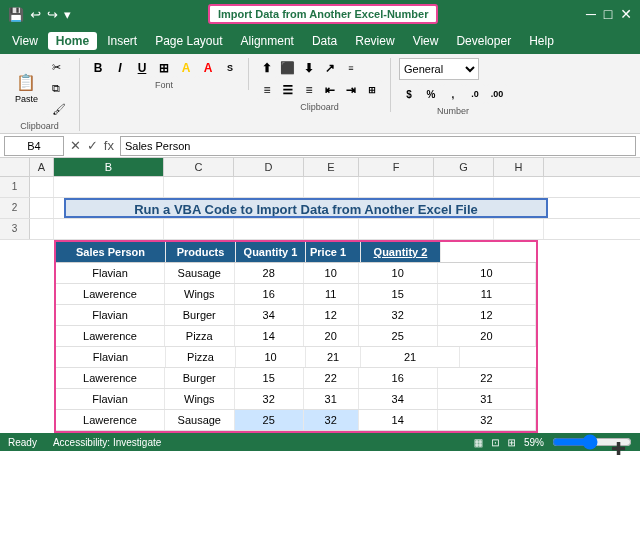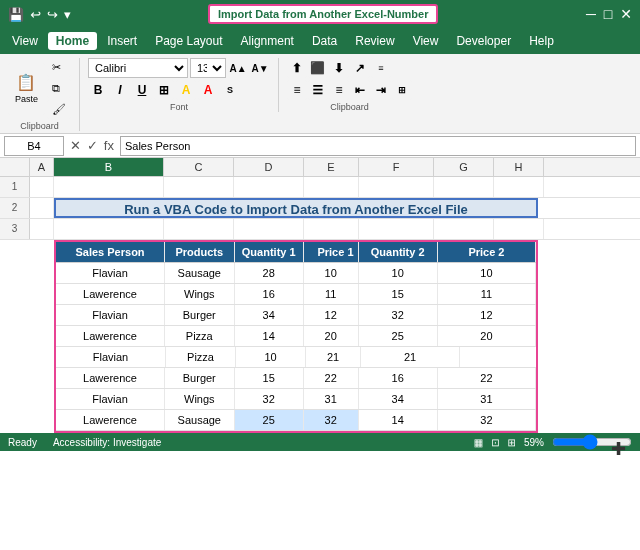--- a/index.html
+++ b/index.html
@@ -269,30 +269,20 @@
         </div>
         <div class="r-btn">
           <span>🖌</span>
         </div>
       </div>
     </div>
     <div class="ribbon-group-label">Clipboard</div>
   </div>
 
   <div class="ribbon-group">
-    <div class="font-row">
-      <select class="font-select">
-        <option>Calibri</option>
-      </select>
-      <select class="size-select">
-        <option>13</option>
-      </select>
-      <div class="fmt-btn" style="font-size:10px;">A▲</div>
-      <div class="fmt-btn" style="font-size:10px;">A▼</div>
-    </div>
     <div class="font-row2">
       <div class="fmt-btn" style="font-weight:bold;">B</div>
       <div class="fmt-btn" style="font-style:italic;">I</div>
       <div class="fmt-btn" style="text-decoration:underline;">U</div>
       <div class="fmt-btn">⊞</div>
       <div class="fmt-btn" style="color:#ffcc00;">A</div>
       <div class="fmt-btn" style="color:red;">A</div>
       <div class="fmt-btn" style="font-size:9px;">S</div>
     </div>
     <div class="ribbon-group-label">Font</div>
@@ -312,20 +302,35 @@
         <div class="fmt-btn">☰</div>
         <div class="fmt-btn">≡</div>
         <div class="fmt-btn">⇤</div>
         <div class="fmt-btn">⇥</div>
         <div class="fmt-btn" style="font-size:9px;">⊞</div>
       </div>
     </div>
     <div class="ribbon-group-label">Clipboard</div>
   </div>
 
+  <div class="ribbon-group">
+    <div style="display:flex;flex-direction:column;gap:2px;">
+      <select class="num-select">
+        <option>General</option>
+      </select>
+      <div class="num-row2">
+        <div class="fmt-btn" style="font-size:10px;">$</div>
+        <div class="fmt-btn" style="font-size:10px;">%</div>
+        <div class="fmt-btn" style="font-size:10px;">,</div>
+        <div class="fmt-btn" style="font-size:9px;">.0</div>
+        <div class="fmt-btn" style="font-size:9px;">.00</div>
+      </div>
+    </div>
+    <div class="ribbon-group-label">Number</div>
+  </div>
 </div>
 
 <div class="formula-bar">
   <input class="cell-ref" value="B4" readonly="" style="">
   <div class="formula-icons">
     <span class="formula-icon">✕</span>
     <span class="formula-icon">✓</span>
     <span class="formula-icon">fx</span>
   </div>
   <input class="formula-input" value="Sales Person" readonly="" style="flex: 1 1 0%;">
@@ -355,21 +360,21 @@
     <div class="cell col-e"></div>
     <div class="cell col-f"></div>
     <div class="cell col-g"></div>
     <div class="cell col-h"></div>
   </div>
 
   
   <div class="grid-row">
     <div class="row-num">2</div>
     <div class="cell col-a"></div>
-    <div class="cell row2-title" style="width:484px;font-weight:bold;font-size:13px;color:#1f4e79;text-align:center;">Run a VBA Code to Import Data from Another Excel File</div>
+    <div class="cell row2-title" style="width:484px;font-weight:bold;font-size:13px;color:#1f4e79;text-align:center;margin-left:10px;">Run a VBA Code to Import Data from Another Excel File</div>
   </div>
 
   
   <div class="grid-row">
     <div class="row-num">3</div>
     <div class="cell col-a"></div>
     <div class="cell col-b"></div>
     <div class="cell col-c"></div>
     <div class="cell col-d"></div>
     <div class="cell col-e"></div>
@@ -378,23 +383,22 @@
     <div class="cell col-h"></div>
   </div>
 
   
   <div style="border: 2px solid #e84393; margin: 0 30px 0 54px; display: inline-block; width: 484px;">
     
     <div class="grid-row" style="border-bottom:1px solid #d0d0d0;">
       <div class="cell header-cell" style="width:110px;background:#1f5c8b;color:white;font-weight:bold;text-align:center;">Sales Person</div>
       <div class="cell header-cell" style="width:70px;background:#1f5c8b;color:white;font-weight:bold;text-align:center;">Products</div>
       <div class="cell header-cell" style="width:70px;background:#1f5c8b;color:white;font-weight:bold;text-align:center;">Quantity 1</div>
-      <div class="cell header-cell" style="width:55px;background:#1f5c8b;color:white;font-weight:bold;text-align:right;">Price 1</div>
-      <div class="cell header-cell" style="width:80px;background:#1f5c8b;color:white;font-weight:bold;text-align:center;">Quantity 2</div>
-      <div class="cell header-cell" style="width:99px;background:#1f5c8b;color:white;font-weight:bold;text-align:center;">Price 2</div>
+      <div class="cell header-cell" style="width:55px;background:#1f5c8b;color:white;font-weight:bold;text-align:left;">Price 1</div>
+      <div class="cell header-cell" style="width:80px;background:#1f5c8b;color:white;font-weight:bold;text-align:center;text-decoration:underline;">Quantity 2</div>
     </div>
     
     <div class="grid-row">
       <div class="cell center" style="width:110px;">Flavian</div>
       <div class="cell center" style="width:70px;">Sausage</div>
       <div class="cell center" style="width:70px;">28</div>
       <div class="cell center" style="width:55px;">10</div>
       <div class="cell center" style="width:80px;">10</div>
       <div class="cell center" style="width:99px;">10</div>
     </div>

